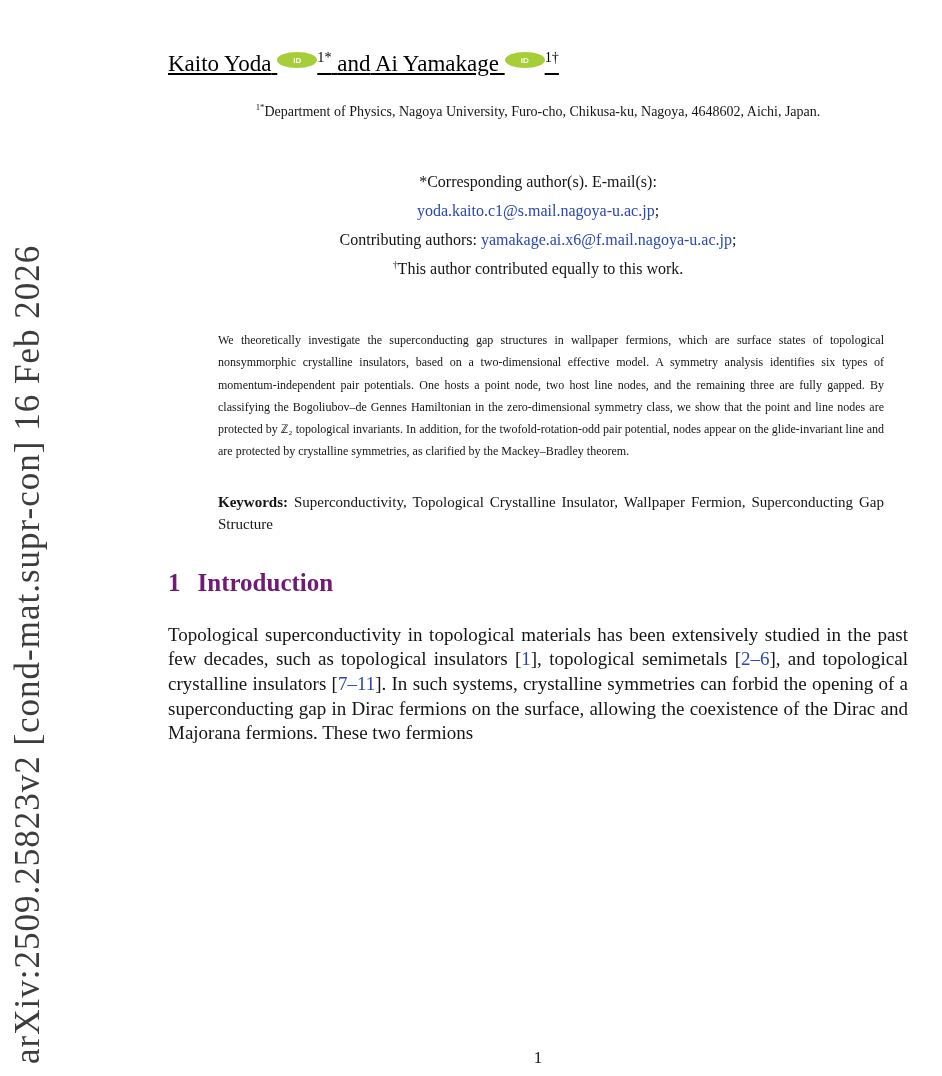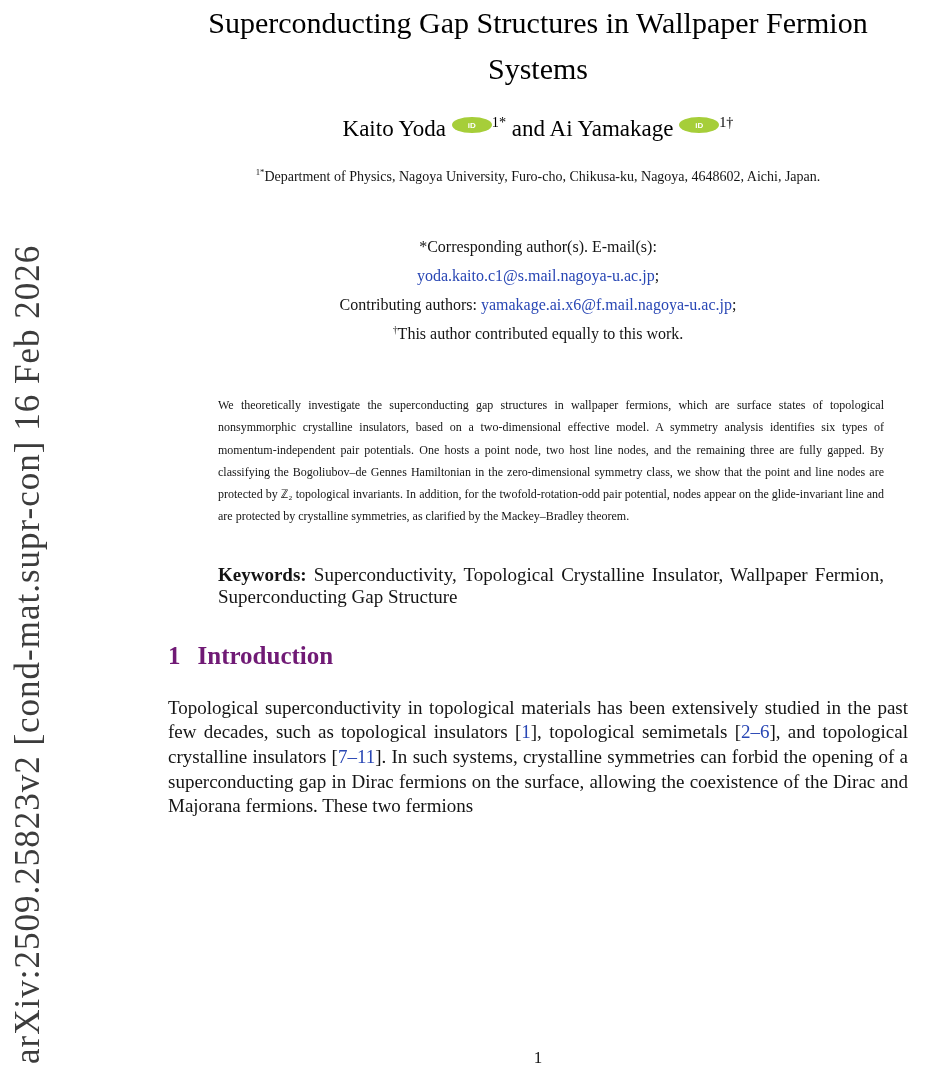--- a/index.html
+++ b/index.html
@@ -33,24 +33,24 @@
   .title {
     width: 690px;
     margin: 0 auto;
     font-weight: normal;
     font-size: 30px;
     line-height: 46px;
     text-align: center;
     color: #000;
   }
   .authors {
-    margin-top: 24px;
-    text-align: center;
+    margin-top: 51px;
     font-size: 23px;
     color: #000;
+    text-decoration: underline;
   }
   .orcid {
     display: inline-block;
     width: 40px;
     height: 16px;
     background: var(--orcid-green, #a6ce39);
     border-radius: 50%;
     vertical-align: 3px;
     position: relative;
     text-decoration: none;
@@ -91,23 +91,23 @@
     font-size: 18.5px;
   }
   .abstract-body {
     margin-top: 14px;
     padding: 0 24px 0 50px;
     font-size: 12px;
     line-height: 22.3px;
     text-align: justify;
   }
   .keywords {
-    margin-top: 36px;
+    margin-top: 28px;
     padding: 0 24px 0 50px;
-    font-size: 19px;
+    font-size: 15px;
     line-height: 22px;
     text-align: justify;
   }
   .section-heading {
     margin-top: 34px;
     font-size: 25px;
     font-weight: bold;
     color: #701a75;
   }
   .sec-num { margin-right: 17px; }
@@ -126,21 +126,20 @@
     font-size: 17px;
   }
 </style>
 </head>
 <body>
 
 <div class="arxiv-banner">arXiv:2509.25823v2 [cond-mat.supr-con] 16 Feb 2026</div>
 
 <div class="page">
 
-  <h1 class="title">Superconducting Gap Structures in Wallpaper Fermion Systems</h1>
 
   <div class="authors">
     <span>Kaito Yoda</span>
     <a class="orcid"><span class="orcid-label">iD</span></a><sup>1*</sup>
     <span>and</span>
     <span>Ai Yamakage</span>
     <a class="orcid"><span class="orcid-label">iD</span></a><sup>1†</sup>
   </div>
 
   <div class="affiliation"><sup>1*</sup><span>Department of Physics, Nagoya University, Furo-cho, Chikusa-ku, Nagoya, 4648602, Aichi, Japan.</span></div>

